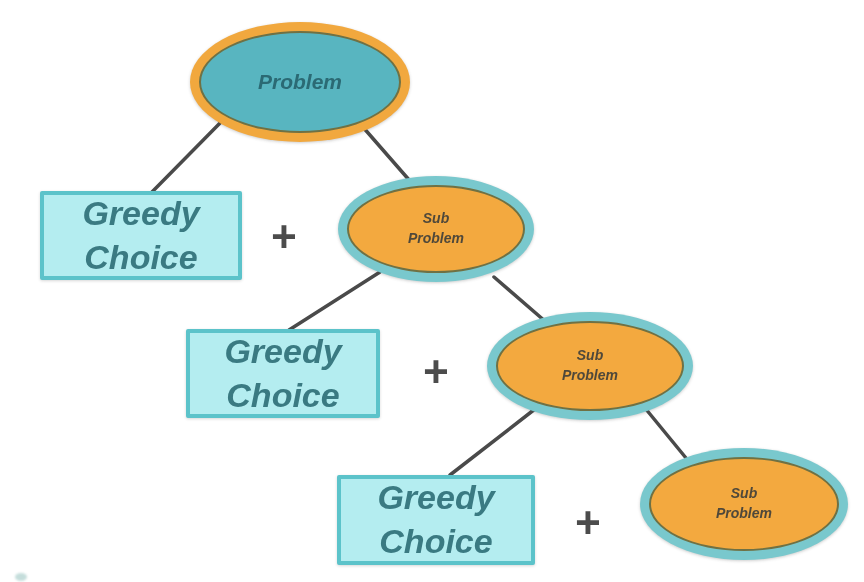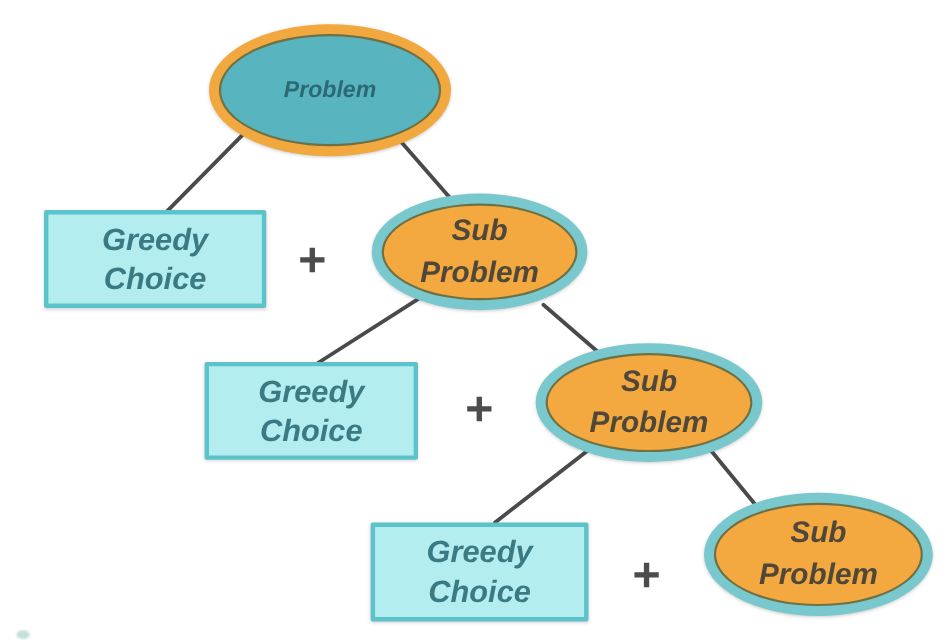--- a/index.html
+++ b/index.html
@@ -45,22 +45,22 @@
     border-radius: 2px;
     box-shadow: 0 1px 3px rgba(60,60,60,0.2);
     display: flex;
     flex-direction: column;
     align-items: center;
     justify-content: center;
     text-align: center;
   }
   .label { font-weight: bold; display: block; }
   .problem-text { color: #2b6a74; font-size: 21px; line-height: 1.2; }
-  .greedy-text  { color: #3a7a82; font-size: 28px; line-height: 1.28; }
-  .sub-text     { color: #4f483a; font-size: 27px; line-height: 1.4; }
+  .greedy-text  { color: #3a7a82; font-size: 34px; line-height: 1.28; }
+  .sub-text     { color: #4f483a; font-size: 14px; line-height: 1.4; }
   .plus {
     position: absolute;
     transform: translate(-50%, -50%);
     color: #4c4c4c;
     font-size: 44px;
     font-weight: bold;
     line-height: 1;
   }
   .artifact-dot {
     position: absolute;

